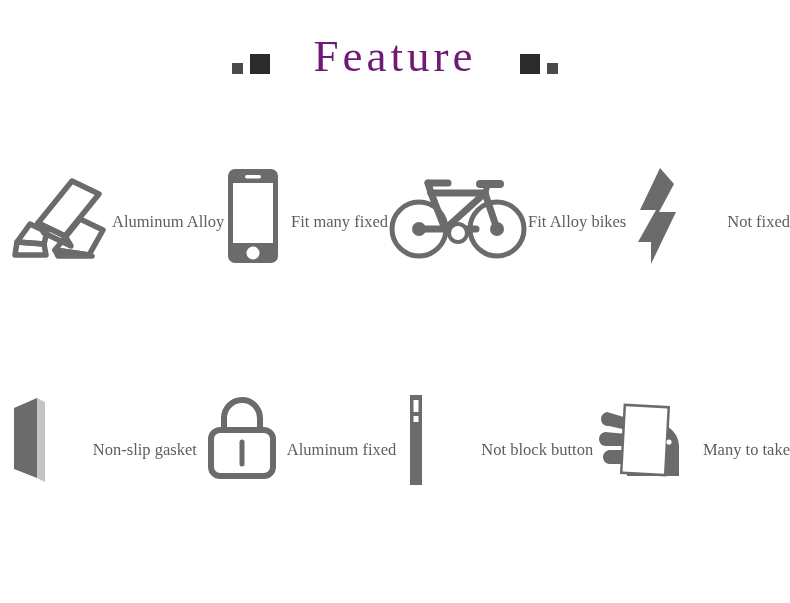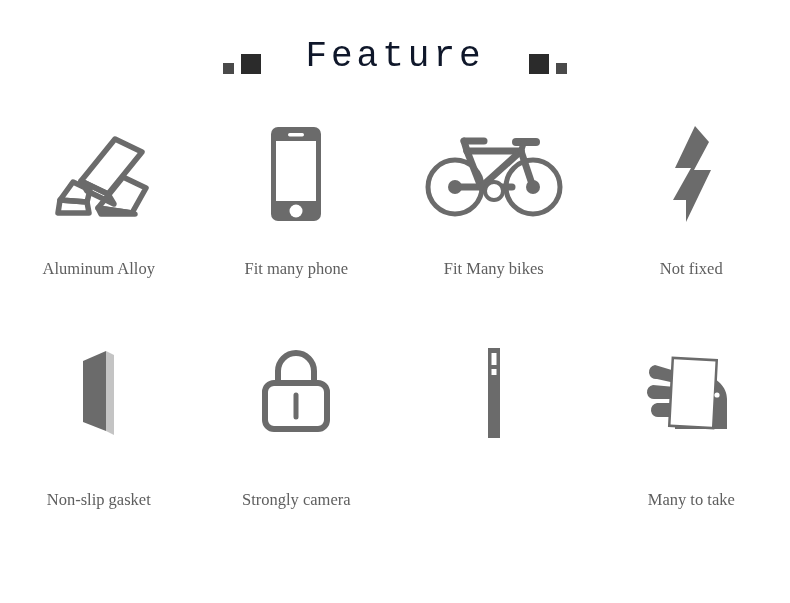--- a/index.html
+++ b/index.html
@@ -40,47 +40,47 @@
   }
   .sq-large {
     width: 20px;
     height: 20px;
     background: #2b2b2b;
   }
   .deco-group.left .sq-small { margin-right: 7px; }
   .deco-group.right .sq-small { margin-left: 7px; }
 
   #page-title {
-    font-family: Liberation Mono, monospace;
-    font-size: 36px;
+    font-family: Liberation Serif, serif;
+    font-size: 45px;
     line-height: 45px;
-    color: #0f172a;
+    color: #701a75;
     letter-spacing: 4px;
     font-weight: 400;
     white-space: nowrap;
     padding-bottom: 2px;
   }
 
   
   #features {
     width: 790px;
   }
   .feature-row {
     display: flex;
     width: 790px;
   }
   .feature-row.row-1 { height: 215px; }
   .feature-row.row-2 { height: 230px; }
 
   .feature-cell {
     flex: 1 1 0;
     display: flex;
-    flex-direction: column;
+    flex-direction: row;
     align-items: center;
-    justify-content: flex-start;
+    justify-content: space-between;
   }
   .icon-box {
     height: 115px;
     display: flex;
     align-items: center;
     justify-content: center;
   }
   .row-1 .icon-box { margin-top: 16px; }
   .row-2 .icon-box { margin-top: 20px; }
 
@@ -137,21 +137,21 @@
 
     <div class="feature-cell">
       <div class="icon-box">
         <svg width="58" height="100" viewBox="0 0 58 100">
           <rect x="4" y="3" width="50" height="94" rx="7" ry="7" fill="#6b6b6b"></rect>
           <rect x="9" y="17" width="40" height="60" fill="#ffffff"></rect>
           <rect x="21" y="9" width="16" height="3.5" rx="1.7" fill="#ffffff"></rect>
           <circle cx="29" cy="87" r="6.5" fill="#ffffff"></circle>
         </svg>
       </div>
-      <div class="feature-label">Fit many phone</div>
+      <div class="feature-label">Fit many fixed</div>
     </div>
 
     <div class="feature-cell">
       <div class="icon-box">
         <svg width="140" height="100" viewBox="0 0 140 100">
           <g stroke="#6b6b6b" fill="none">
             <circle cx="31" cy="63" r="27" stroke-width="5"></circle>
             <circle cx="109" cy="63" r="27" stroke-width="5"></circle>
             <path d="M31 63 L57 63 L88 63" stroke-width="7" stroke-linecap="round"></path>
             <path d="M57 63 L43 27" stroke-width="7" stroke-linecap="round"></path>
@@ -161,21 +161,21 @@
             <path d="M40 17 L43 27" stroke-width="7" stroke-linecap="round"></path>
             <path d="M40 17 L60 17" stroke-width="7" stroke-linecap="round"></path>
             <path d="M92 18 L112 18" stroke-width="8" stroke-linecap="round"></path>
             <path d="M100 18 L97 27" stroke-width="6" stroke-linecap="round"></path>
           </g>
           <circle cx="31" cy="63" r="7" fill="#6b6b6b"></circle>
           <circle cx="109" cy="63" r="7" fill="#6b6b6b"></circle>
           <circle cx="70" cy="67" r="9" fill="#ffffff" stroke="#6b6b6b" stroke-width="4"></circle>
         </svg>
       </div>
-      <div class="feature-label">Fit Many bikes</div>
+      <div class="feature-label">Fit Alloy bikes</div>
     </div>
 
     <div class="feature-cell">
       <div class="icon-box">
         <svg width="60" height="100" viewBox="0 0 60 100">
           <path d="M34 2 L14 44 L30 44 L12 76 L25 76 L25 98 L50 46 L33 46 L48 18 Z" fill="#6b6b6b"></path>
         </svg>
       </div>
       <div class="feature-label">Not fixed</div>
     </div>
@@ -197,31 +197,32 @@
 
 
     <div class="feature-cell">
       <div class="icon-box">
         <svg width="90" height="100" viewBox="0 0 90 100">
           <path d="M27 42 L27 28 a18 18 0 0 1 36 0 L63 42" fill="none" stroke="#6b6b6b" stroke-width="6"></path>
           <rect x="14" y="40" width="62" height="46" rx="9" ry="9" fill="none" stroke="#6b6b6b" stroke-width="6"></rect>
           <line x1="45" y1="52" x2="45" y2="74" stroke="#6b6b6b" stroke-width="5" stroke-linecap="round"></line>
         </svg>
       </div>
-      <div class="feature-label">Strongly camera</div>
+      <div class="feature-label">Aluminum fixed</div>
     </div>
 
     <div class="feature-cell">
       <div class="icon-box">
         <svg width="40" height="100" viewBox="0 0 40 100">
           <rect x="14" y="5" width="12" height="90" fill="#6b6b6b"></rect>
           <rect x="17.5" y="10" width="5" height="12" fill="#ffffff"></rect>
           <rect x="17.5" y="26" width="5" height="6" fill="#ffffff"></rect>
         </svg>
       </div>
+      <div class="feature-label">Not block button</div>
     </div>
 
     <div class="feature-cell">
       <div class="icon-box">
         <svg width="100" height="100" viewBox="0 0 100 100">
           <g fill="#6b6b6b">
             <path d="M14 22 L34 28 L34 40 L16 36 a6 6 0 0 1 -2 -14 Z"></path>
             <path d="M12 42 L34 44 L34 56 L14 56 a6 6 0 0 1 -2 -14 Z"></path>
             <path d="M16 60 L34 60 L34 74 L18 74 a6 6 0 0 1 -2 -14 Z"></path>
             <path d="M34 22 L34 80 L86 80 L86 56

